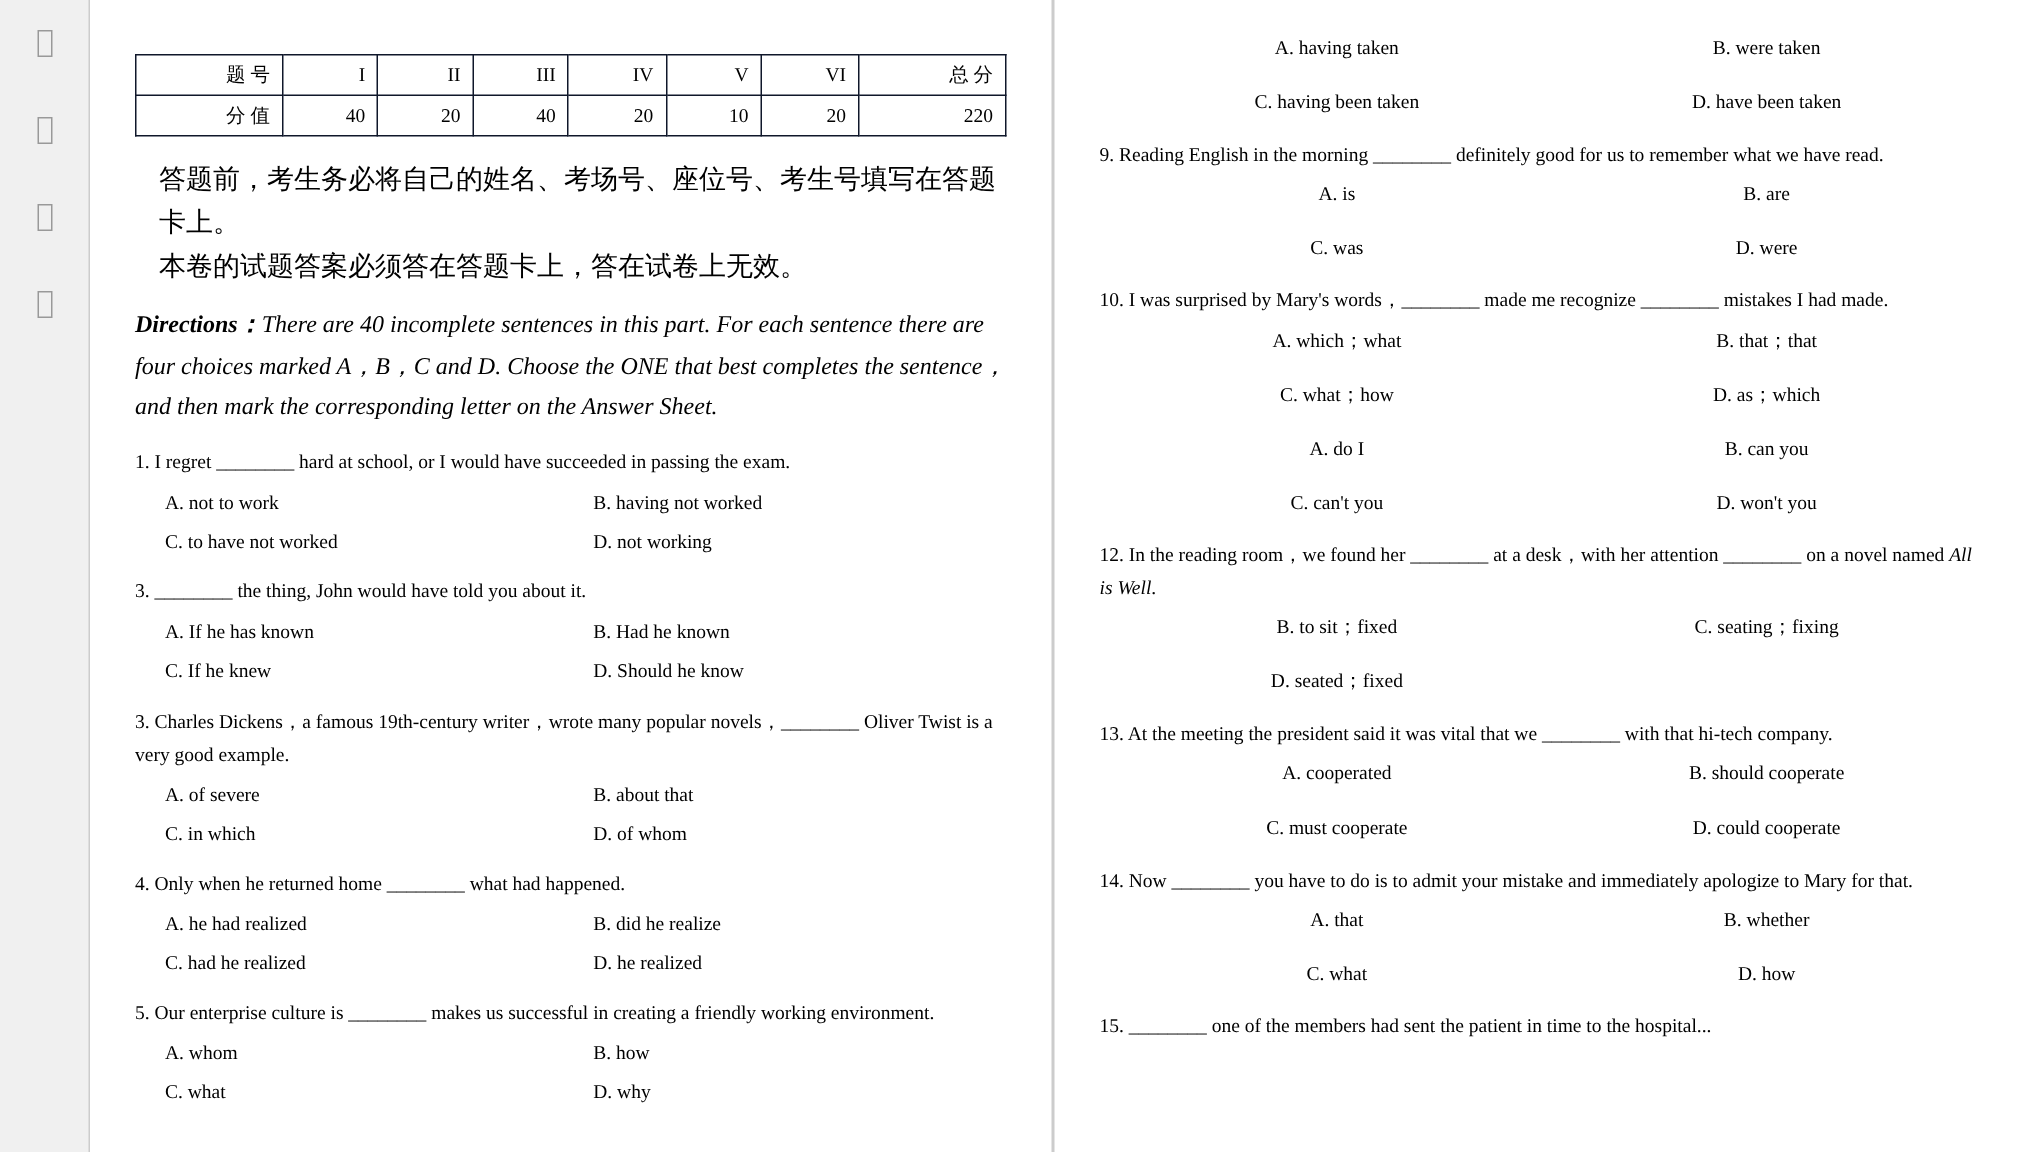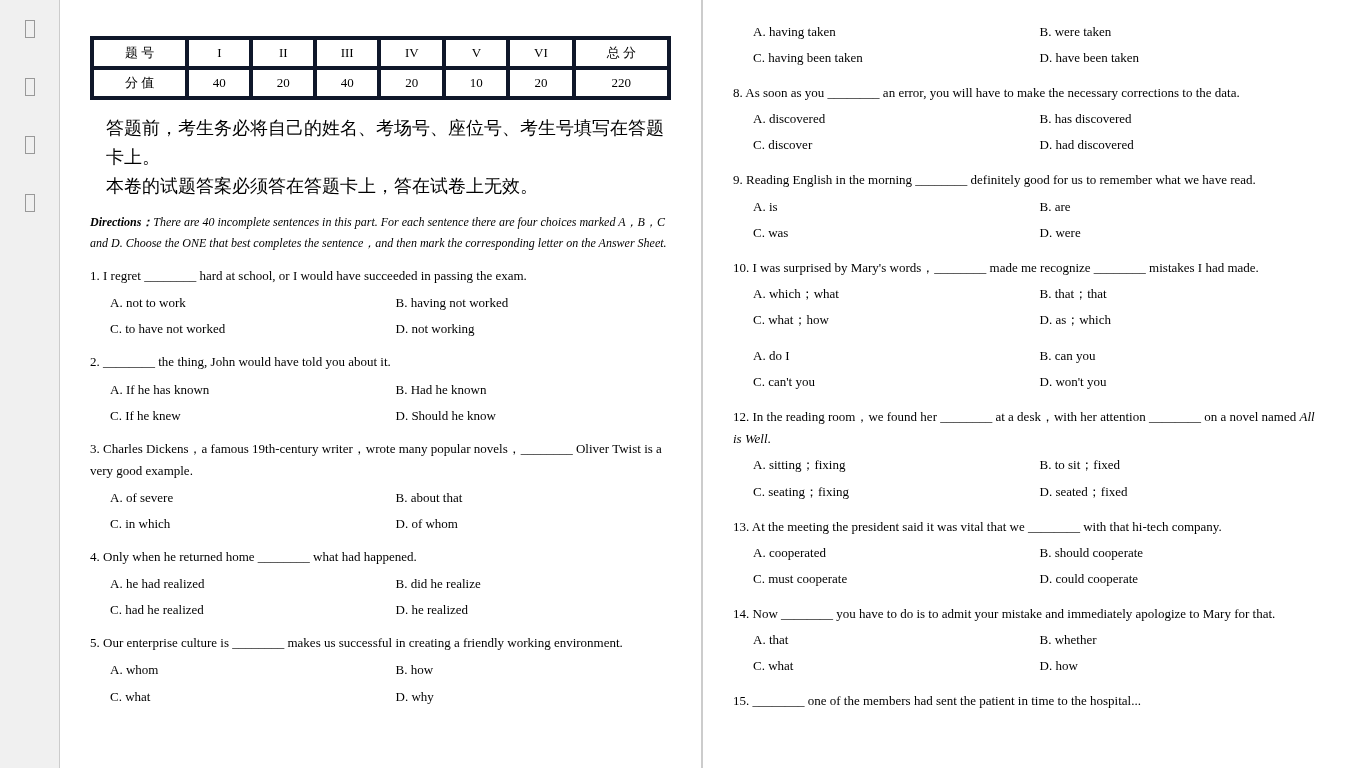--- a/index.html
+++ b/index.html
@@ -66,22 +66,22 @@
       color: #111;
     }
     
     .score-table {
       width: 100%;
       border-collapse: collapse;
       margin-bottom: 14px;
       font-size: 13px;
     }
     .score-table td, .score-table th {
-      border: 4px solid #0f172a;
-      text-align: center;
+      border: 1px solid #0f172a;
+      text-align: right;
       padding: 4px 8px;
     }
     .notes {
       font-size: 18px;
       margin-bottom: 12px;
     }
     .notes-title {
       font-weight: bold;
       margin-bottom: 4px;
     }
@@ -89,21 +89,21 @@
       margin-left: 16px;
       line-height: 1.6;
     }
     .part-title {
       font-weight: bold;
       margin: 10px 0 6px 0;
       font-size: 14px;
     }
     .directions {
       font-style: italic;
-      font-size: 12px;
+      font-size: 16px;
       line-height: 1.7;
       margin-bottom: 12px;
     }
     .question {
       margin-bottom: 10px;
       font-size: 13px;
       line-height: 1.7;
     }
     .question .q-text {
       margin-bottom: 4px;
@@ -123,22 +123,23 @@
       margin-bottom: 12px;
       font-size: 13px;
       line-height: 1.7;
     }
     .rq .q-text {
       margin-bottom: 3px;
     }
     .rq .options {
       display: grid;
       grid-template-columns: 1fr 1fr;
-      gap: 2px 10px;
+      gap: 12px 10px;
       margin-left: 20px;
+      text-align: center;
     }
     em {
       font-style: italic;
     }
     strong {
       font-weight: bold;
     }
   </style>
 </head>
 <body>
@@ -200,21 +201,21 @@
         <div class="question">
           <div class="q-text">1. I regret ________ hard at school, or I would have succeeded in passing the exam.</div>
           <div class="options">
             <div class="option">A.  not to work</div>
             <div class="option">B.  having not worked</div>
             <div class="option">C.  to have not worked</div>
             <div class="option">D.  not working</div>
           </div>
         </div>
         <div class="question">
-          <div class="q-text">2. ________ the thing, John would have told you about it.</div>
+          <div class="q-text">3. ________ the thing, John would have told you about it.</div>
           <div class="options">
             <div class="option">A.  If he has known</div>
             <div class="option">B.  Had he known</div>
             <div class="option">C.  If he knew</div>
             <div class="option">D.  Should he know</div>
           </div>
         </div>
         <div class="question">
           <div class="q-text">3. Charles Dickens，a famous 19th-century writer，wrote many popular novels，________ Oliver Twist is a very good example.</div>
           <div class="options">
@@ -250,29 +251,20 @@
     <div id="right-questions">
         <div class="rq">
           <div class="options">
             <div class="option">A.  having taken</div>
             <div class="option">B.  were taken</div>
             <div class="option">C.  having been taken</div>
             <div class="option">D.  have been taken</div>
           </div>
         </div>
         <div class="rq">
-          <div class="q-text">8. As soon as you ________ an error, you will have to make the necessary corrections to the data.</div>
-          <div class="options">
-            <div class="option">A.  discovered</div>
-            <div class="option">B.  has discovered</div>
-            <div class="option">C.  discover</div>
-            <div class="option">D.  had discovered</div>
-          </div>
-        </div>
-        <div class="rq">
           <div class="q-text">9. Reading English in the morning ________ definitely good for us to remember what we have read.</div>
           <div class="options">
             <div class="option">A.  is</div>
             <div class="option">B.  are</div>
             <div class="option">C.  was</div>
             <div class="option">D.  were</div>
           </div>
         </div>
         <div class="rq">
           <div class="q-text">10. I was surprised by Mary's words，________ made me recognize ________ mistakes I had made.</div>
@@ -287,21 +279,20 @@
           <div class="options">
             <div class="option">A.  do I</div>
             <div class="option">B.  can you</div>
             <div class="option">C.  can't you</div>
             <div class="option">D.  won't you</div>
           </div>
         </div>
         <div class="rq">
           <div class="q-text">12. In the reading room，we found her ________ at a desk，with her attention ________ on a novel named <em>All is Well</em>.</div>
           <div class="options">
-            <div class="option">A.  sitting；fixing</div>
             <div class="option">B.  to sit；fixed</div>
             <div class="option">C.  seating；fixing</div>
             <div class="option">D.  seated；fixed</div>
           </div>
         </div>
         <div class="rq">
           <div class="q-text">13. At the meeting the president said it was vital that we ________ with that hi-tech company.</div>
           <div class="options">
             <div class="option">A.  cooperated</div>
             <div class="option">B.  should cooperate</div>

